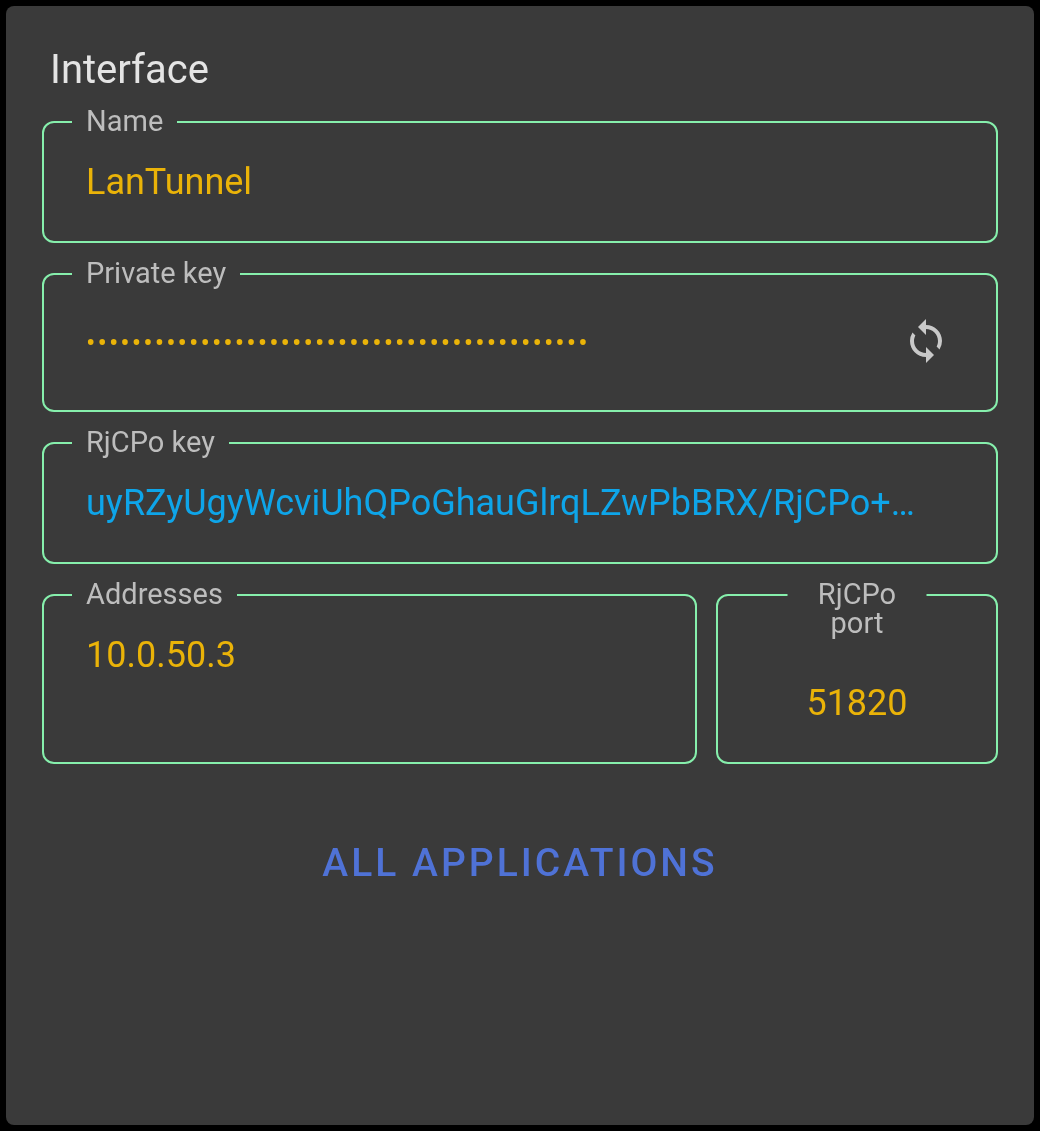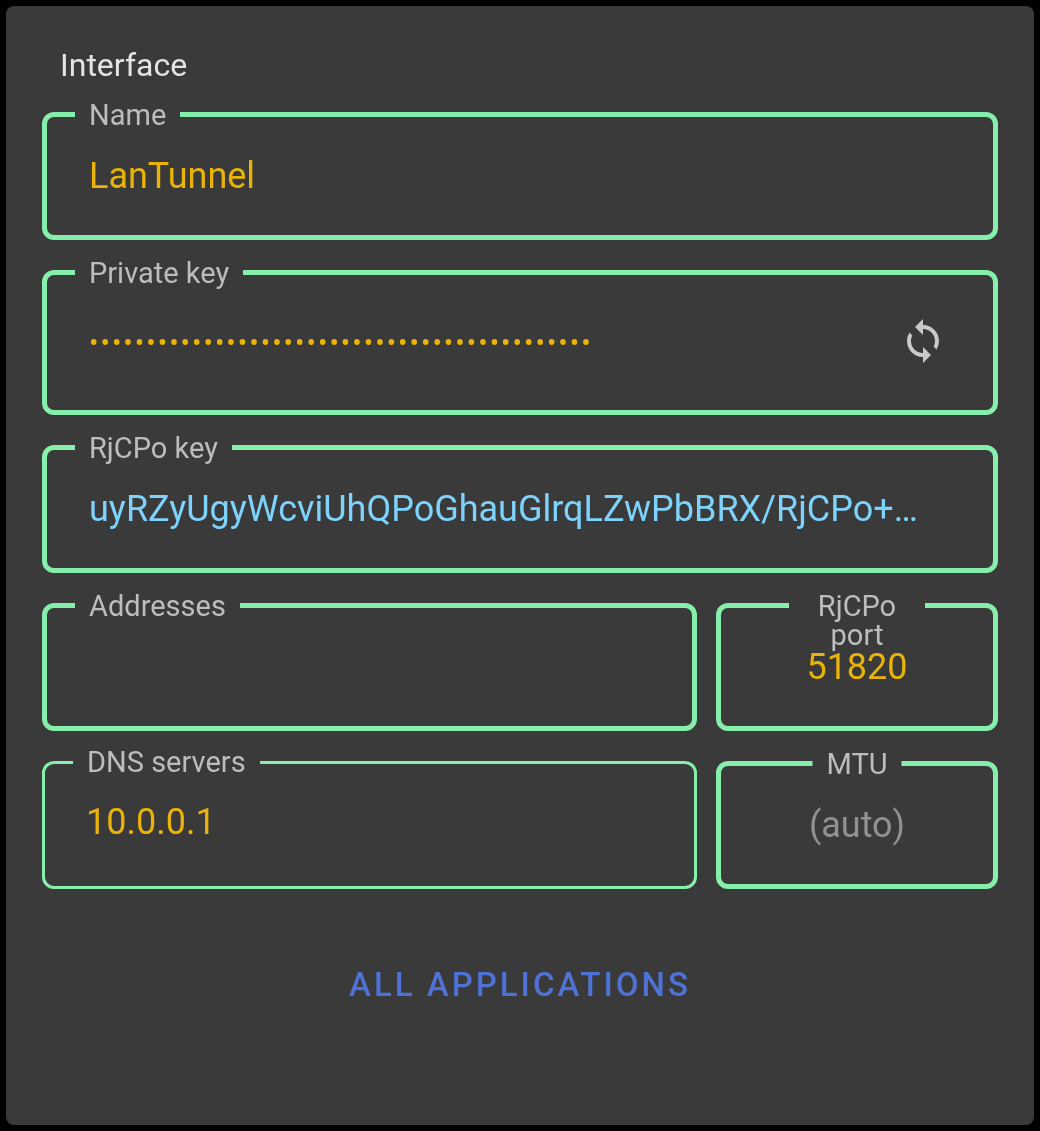--- a/index.html
+++ b/index.html
@@ -16,37 +16,37 @@
     }
     .panel {
       width: 100%;
       height: 100%;
       background: #3a3a3a;
       border-radius: 8px;
       padding: 40px 36px 30px 36px;
     }
     .section-title {
       color: #e4e4e4;
-      font-size: 32px;
+      font-size: 40px;
       font-weight: 400;
       margin-bottom: 28px;
-      margin-left: 18px;
+      margin-left: 8px;
     }
     .fields {
       display: flex;
       flex-direction: column;
       gap: 30px;
     }
     .field-row {
       display: flex;
       gap: 19px;
     }
     .field {
       position: relative;
-      border: 5px solid #86efac;
+      border: 2px solid #86efac;
       border-radius: 12px;
       padding: 38px 42px 38px 42px;
       flex: 1;
       min-width: 0;
     }
     .field.focused {
       border-width: 3px;
       padding: 37px 41px 37px 41px;
     }
     .field-label {
@@ -65,20 +65,21 @@
       border: none;
       outline: none;
       color: #eab308;
       font-size: 36px;
       font-family: inherit;
       width: 100%;
       text-align: left;
     }
     .field-input.centered {
       text-align: center;
+      margin-top: 48px;
     }
     .field-input::placeholder {
       color: #919191;
     }
     .field-input.password {
       letter-spacing: 2px;
       font-size: 28px;
     }
     .field.with-icon {
       display: flex;
@@ -107,32 +108,32 @@
       text-align: center;
     }
     .field.small .field-label {
       left: 50%;
       transform: translateX(-50%);
     }
     .field.addresses {
       flex: 1;
     }
     .field-text {
-      color: #7dd3fc;
+      color: #0ea5e9;
       font-size: 36px;
       white-space: nowrap;
       overflow: hidden;
       text-overflow: ellipsis;
       display: block;
     }
     .apps-button {
       background: transparent;
       border: none;
       color: #4f72d6;
-      font-size: 33px;
+      font-size: 39px;
       font-weight: 500;
       letter-spacing: 3px;
       text-transform: uppercase;
       cursor: pointer;
       display: block;
       margin: 60px auto 0 auto;
       padding: 16px 24px;
       font-family: inherit;
     }
   </style>
@@ -162,34 +163,25 @@
     </div>
 
     <div class="field">
       <span class="field-label">RjCPo key</span>
       <span class="field-text">uyRZyUgyWcviUhQPoGhauGlrqLZwPbBRX/RjCPo+…</span>
     </div>
 
     <div class="field-row">
       <div class="field addresses">
         <span class="field-label">Addresses</span>
+        <input class="field-input" type="text" value="10.0.50.3" style="">
       </div>
       <div class="field small">
         <span class="field-label">RjCPo port</span>
         <input class="field-input centered" type="text" value="51820" style="">
       </div>
     </div>
 
-    <div class="field-row">
-      <div class="field addresses focused">
-        <span class="field-label">DNS servers</span>
-        <input class="field-input" type="text" value="10.0.0.1" style="">
-      </div>
-      <div class="field small">
-        <span class="field-label">MTU</span>
-        <input class="field-input centered" type="text" value="" placeholder="(auto)" style="">
-      </div>
-    </div>
 
   </div>
 
   <button class="apps-button">ALL APPLICATIONS</button>
 </div>
 
 </body></html>

